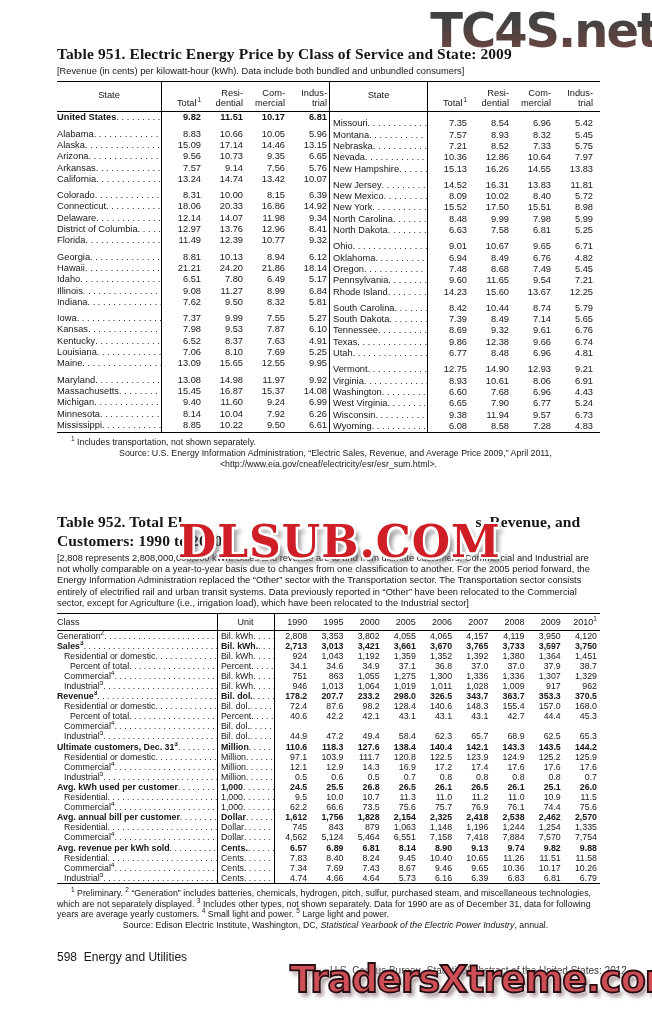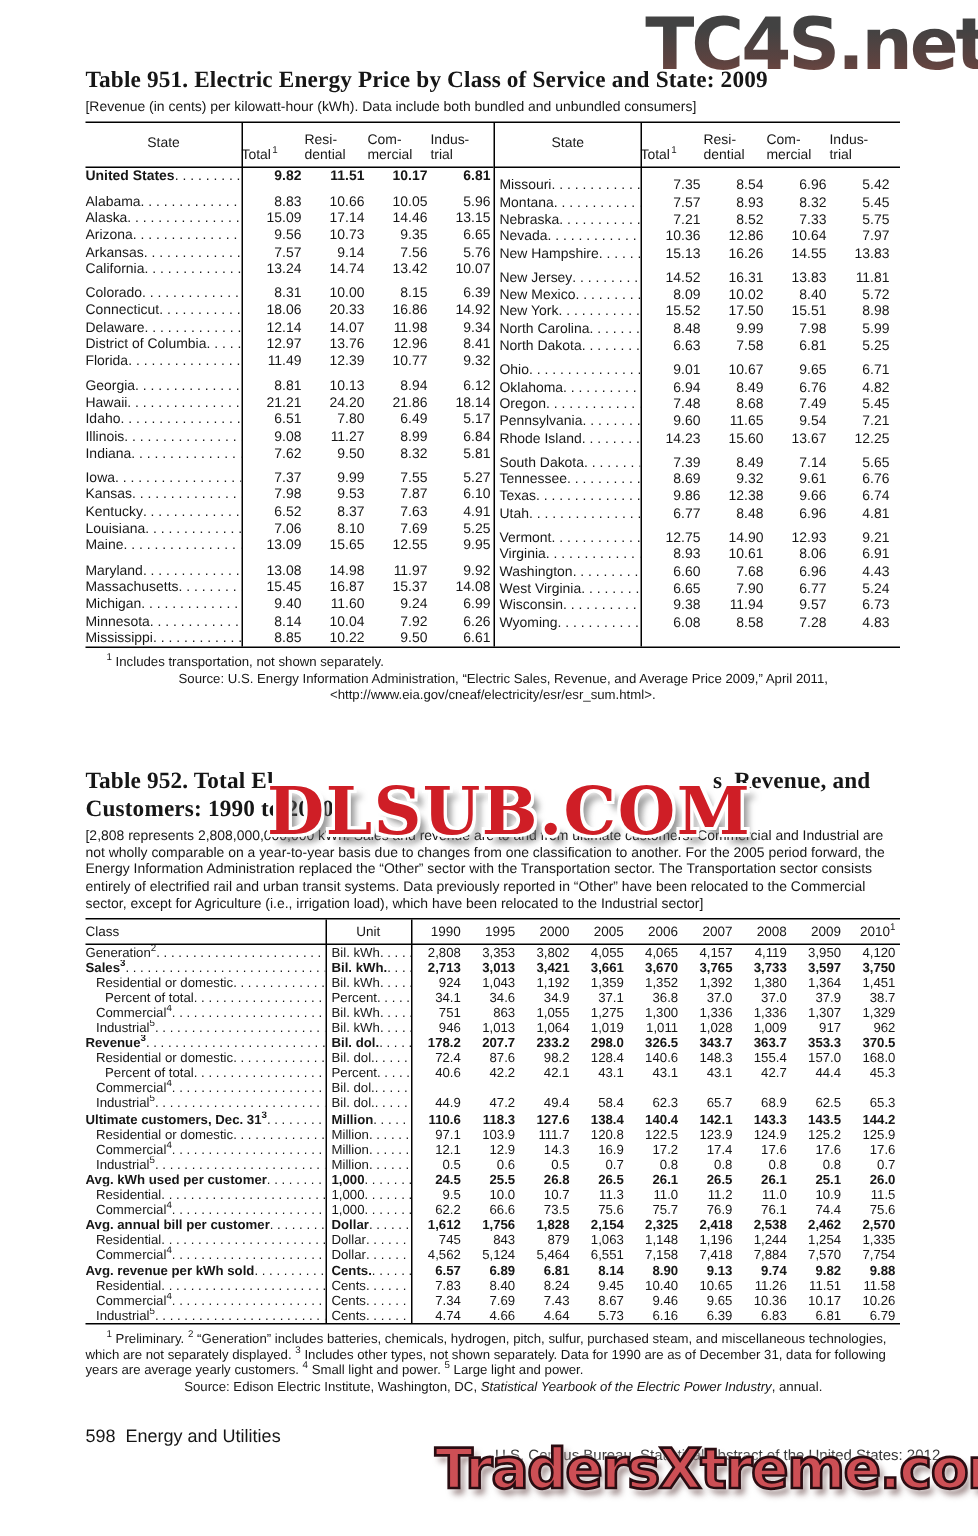--- a/index.html
+++ b/index.html
@@ -14,21 +14,21 @@
   .t951{margin-top:4px;border-top:1.5px solid #000;border-bottom:1px solid #000;display:flex;}
   .half{position:relative;width:272px;}
   .half.r{width:271px;border-left:1px solid #000;}
   .half::before{content:"";position:absolute;top:0;bottom:0;width:1px;background:#000;}
   .half.l::before{left:104px;}
   .half.r::before{left:97px;}
   .h951{display:flex;align-items:flex-end;height:26px;padding-bottom:3px;border-bottom:1px solid #000;font-size:9.3px;line-height:10px;}
   .h951 .hst{text-align:center;align-self:center;}
   .half.l .hst{width:104px;}
   .half.r .hst{width:97px;}
-  .h951 .hc{width:42px;padding-right:2px;box-sizing:border-box;}
+  .h951 .hc{width:42px;text-align:right;padding-right:2px;box-sizing:border-box;}
   .r951{display:flex;height:11.3px;line-height:11.3px;font-size:9.3px;}
   .r951.b{font-weight:bold;}
   .r951 .st{display:flex;overflow:hidden;}
   .half.l .st{width:104px;text-align:right;}
   .half.r .st{width:97px;padding-left:3px;box-sizing:border-box;}
   .r951 .v{width:42px;text-align:right;padding-right:2px;box-sizing:border-box;}
   .lead{flex:1;overflow:hidden;white-space:nowrap;font-weight:normal;}
   .lead::after{content:" . . . . . . . . . . . . . . . . . . . . . . . . . . . . . . . . . . . .";}
   .grp{margin-top:5px;}
   .grp.first{margin-top:6px;}
@@ -526,20 +526,30 @@
               </span>
               <span class="v">14.23</span>
               <span class="v">15.60</span>
               <span class="v">13.67</span>
               <span class="v">12.25</span>
             </div>
           </div>
           <div class="grp">
             <div class="r951">
               <span class="st">
+                <span>South Carolina</span>
+                <span class="lead"></span>
+              </span>
+              <span class="v">8.42</span>
+              <span class="v">10.44</span>
+              <span class="v">8.74</span>
+              <span class="v">5.79</span>
+            </div>
+            <div class="r951">
+              <span class="st">
                 <span>South Dakota</span>
                 <span class="lead"></span>
               </span>
               <span class="v">7.39</span>
               <span class="v">8.49</span>
               <span class="v">7.14</span>
               <span class="v">5.65</span>
             </div>
             <div class="r951">
               <span class="st">

